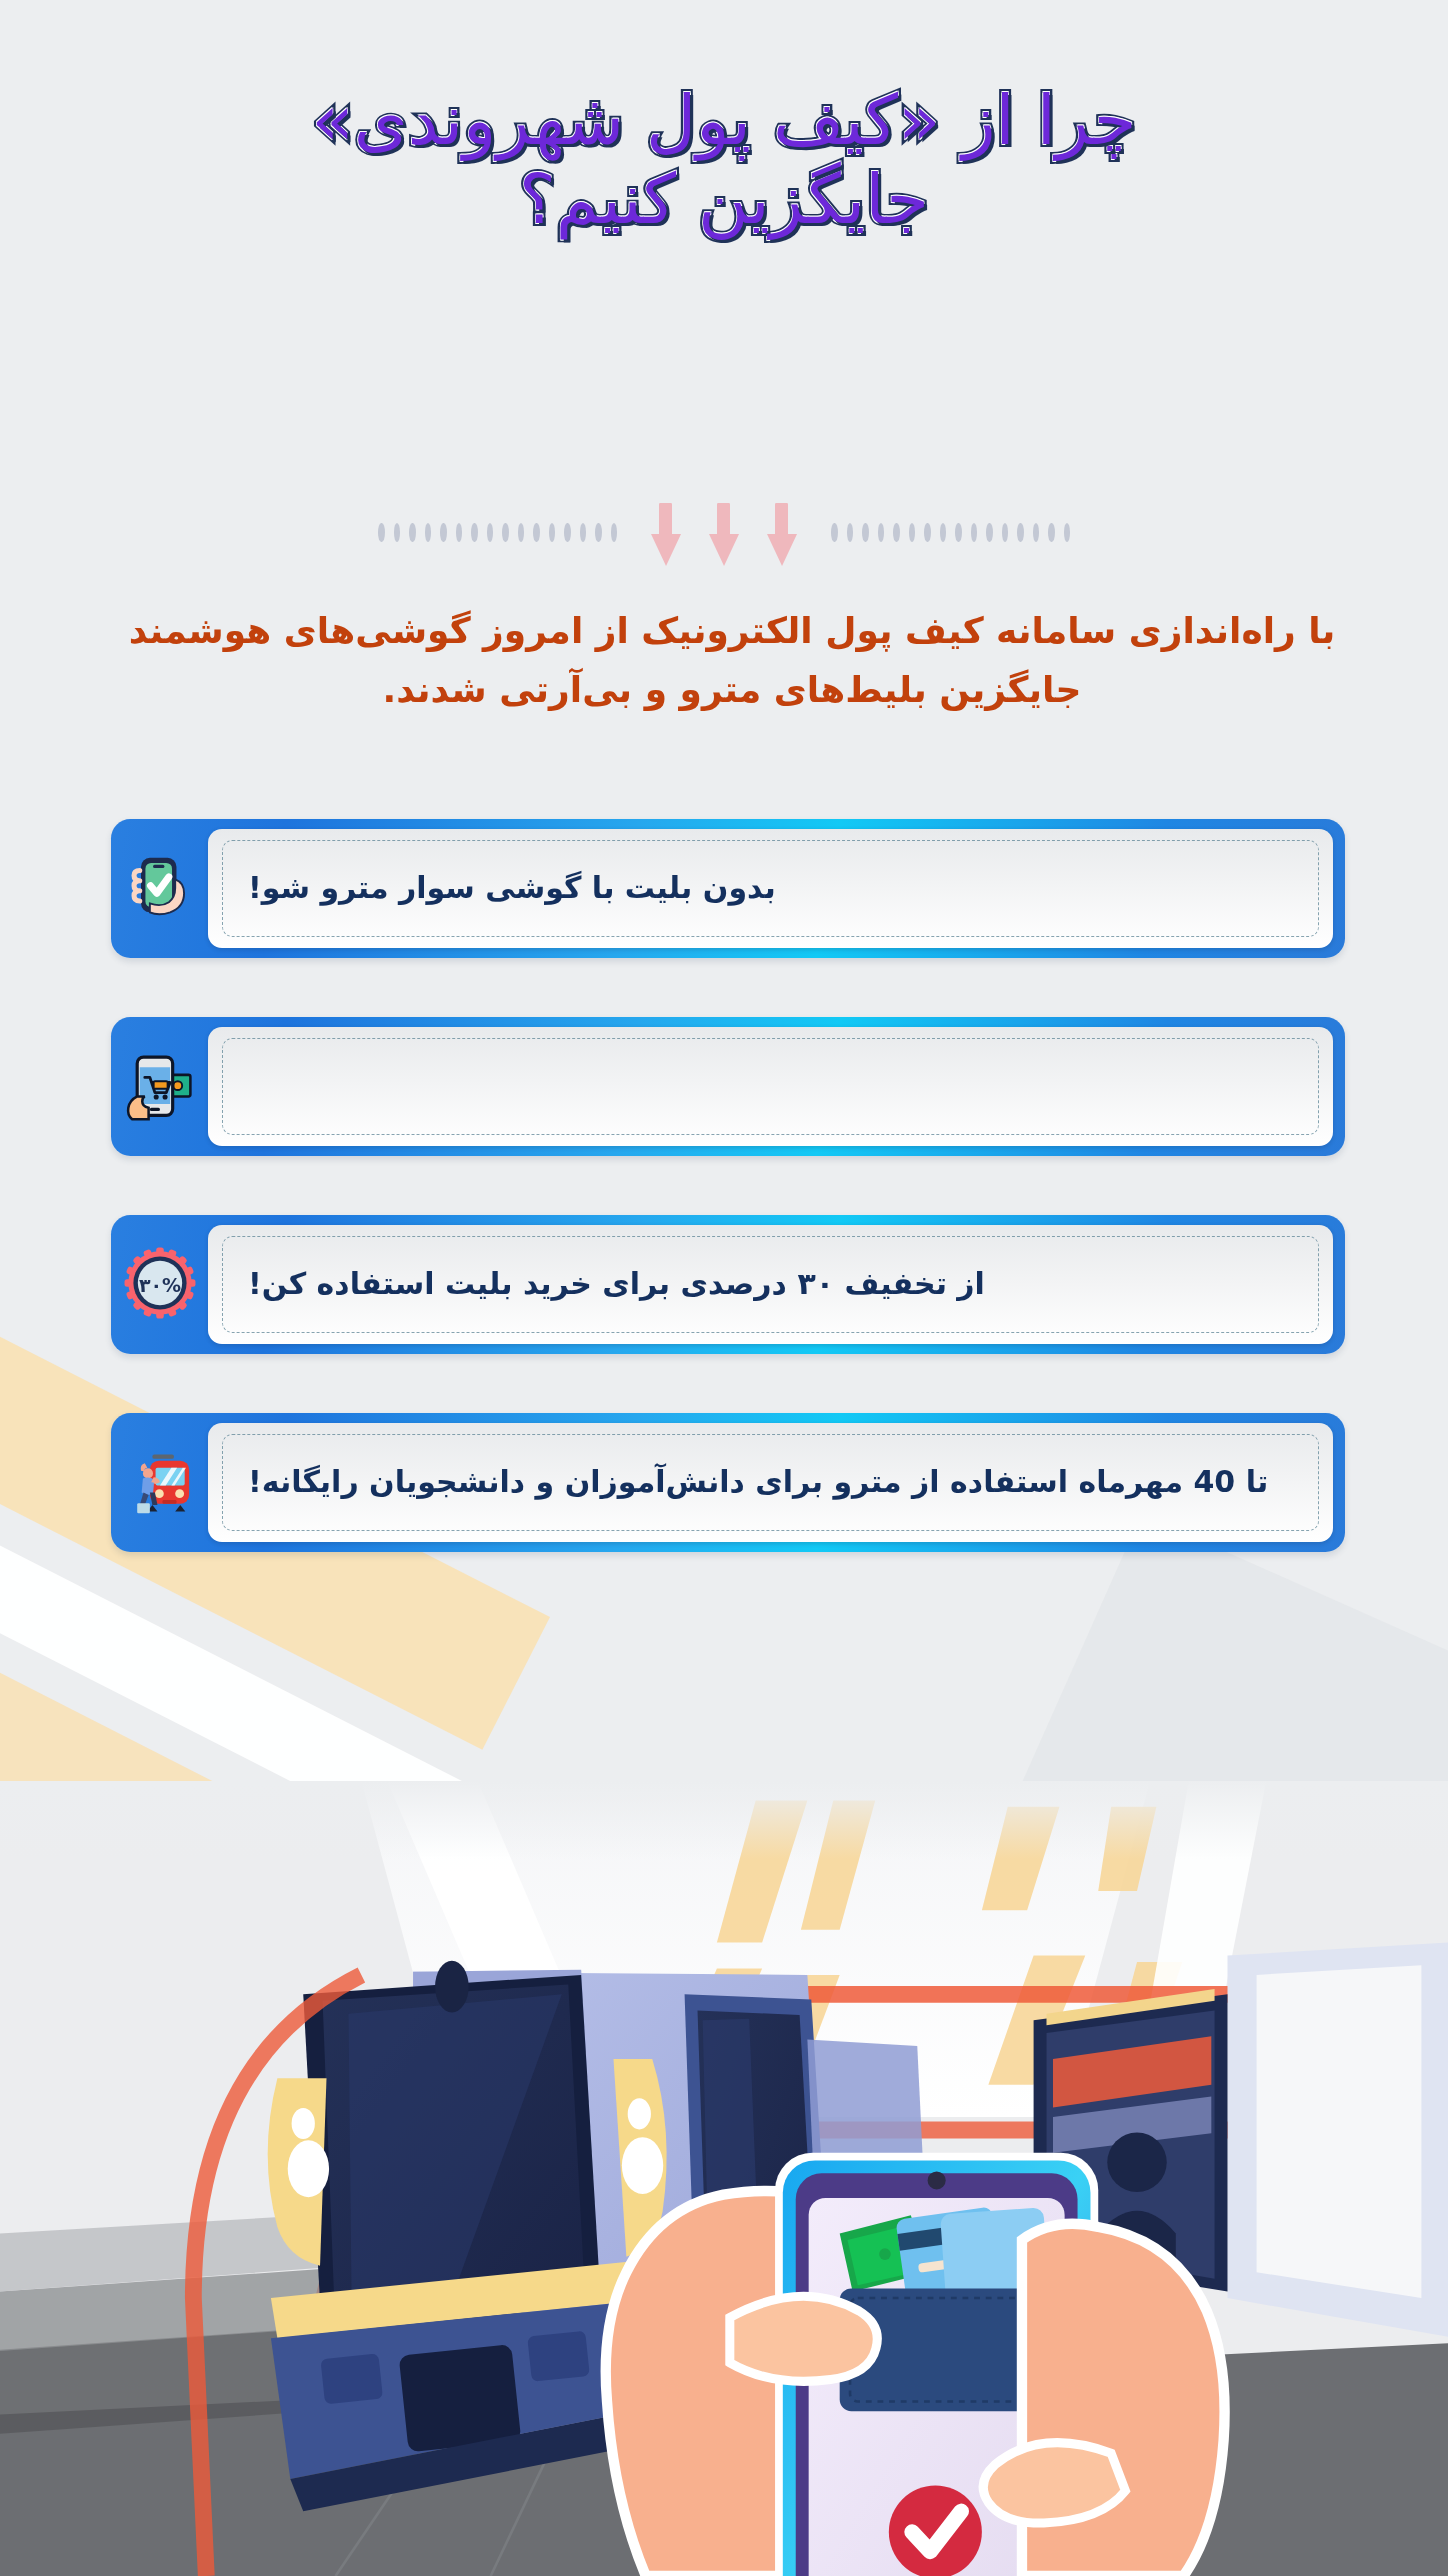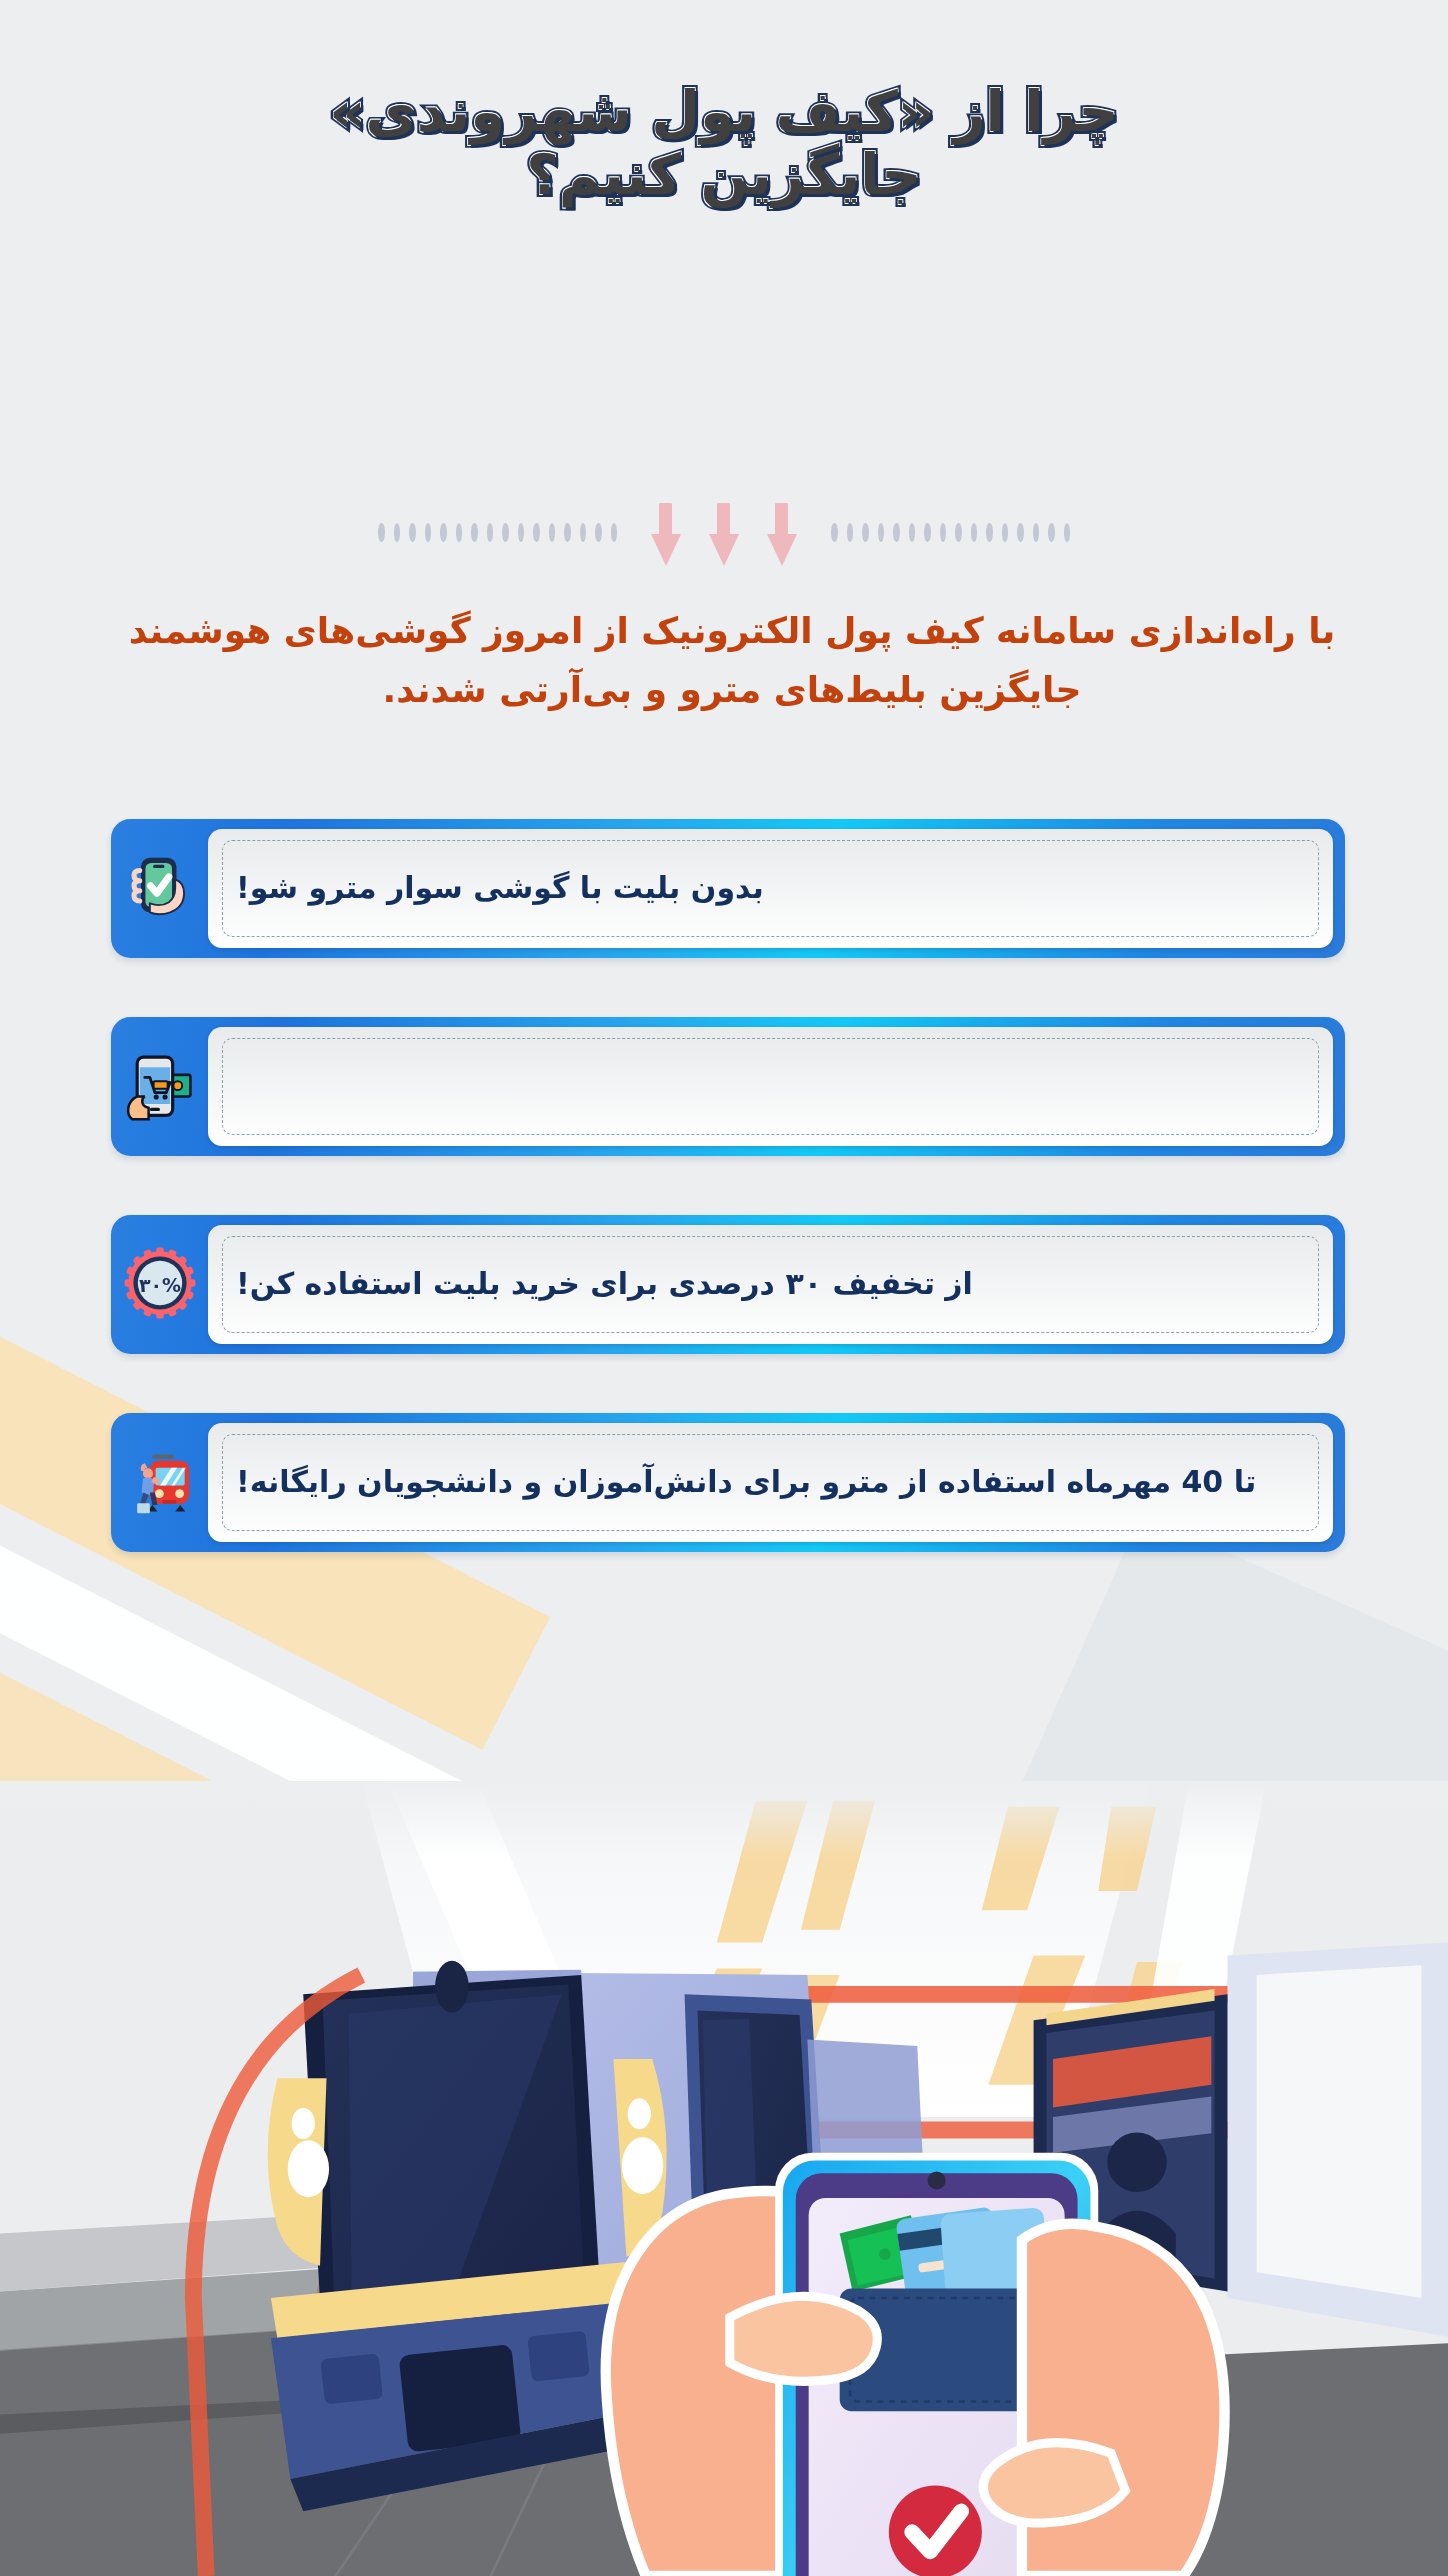--- a/index.html
+++ b/index.html
@@ -35,23 +35,23 @@
     width:581px;height:400px;background:#e3e5e8;opacity:.7;
     right:-168px;top:1615px;transform:rotate(24deg);
   }
 
   
   .title-wrap{
     position:absolute;left:0;right:0;top:78px;z-index:5;text-align:center;
   }
   .title-line{
     font-family:"DejaVu Sans","Liberation Sans",sans-serif;
-    font-weight:bold;
-    color:#404040;
-    font-size:56px;
+    font-weight:normal;
+    color:#6d28d9;
+    font-size:69px;
     line-height:1.22;
     letter-spacing:-1.3px;
     -webkit-text-stroke:5.8px #1f3258;
     paint-order:stroke fill;
     text-shadow:
        3.2px 3.2px 0 #1f3258,
       -0.6px -0.6px 0 #ffffff,
        0.6px -0.6px 0 #ffffff,
       -0.6px  0.6px 0 #ffffff,
        0.6px  0.6px 0 #ffffff;
@@ -96,21 +96,21 @@
     background:linear-gradient(100deg,#2a7fe0 0%,#1e74dd 14%,#26a7ee 42%,#12c9f5 58%,#1f86e3 84%,#2a7ad9 100%);
     box-shadow:0 3.9px 6.5px rgba(40,60,90,.13);
     display:flex;align-items:center;
   }
   .card-inner{
     position:absolute;top:10.3px;bottom:10.3px;right:11.6px;left:97px;
     border-radius:14px;
     background:linear-gradient(180deg,#e8eaec 0%,#f2f3f4 45%,#ffffff 100%);
     box-shadow:0 1.9px 4.5px rgba(20,40,70,.18);
     display:flex;align-items:center;justify-content:flex-end;
-    padding:0 28px;
+    padding:0 40px;
   }
   .card-dash{
     position:absolute;top:11px;bottom:11px;left:14px;right:14px;
     border:1.9px dashed #5f8697;border-radius:10.3px;opacity:.75;
     pointer-events:none;
   }
   .card-text{
     position:relative;z-index:2;direction:rtl;text-align:right;
     color:#14305e;font-weight:bold;font-size:30px;line-height:1.35;
     white-space:nowrap;

